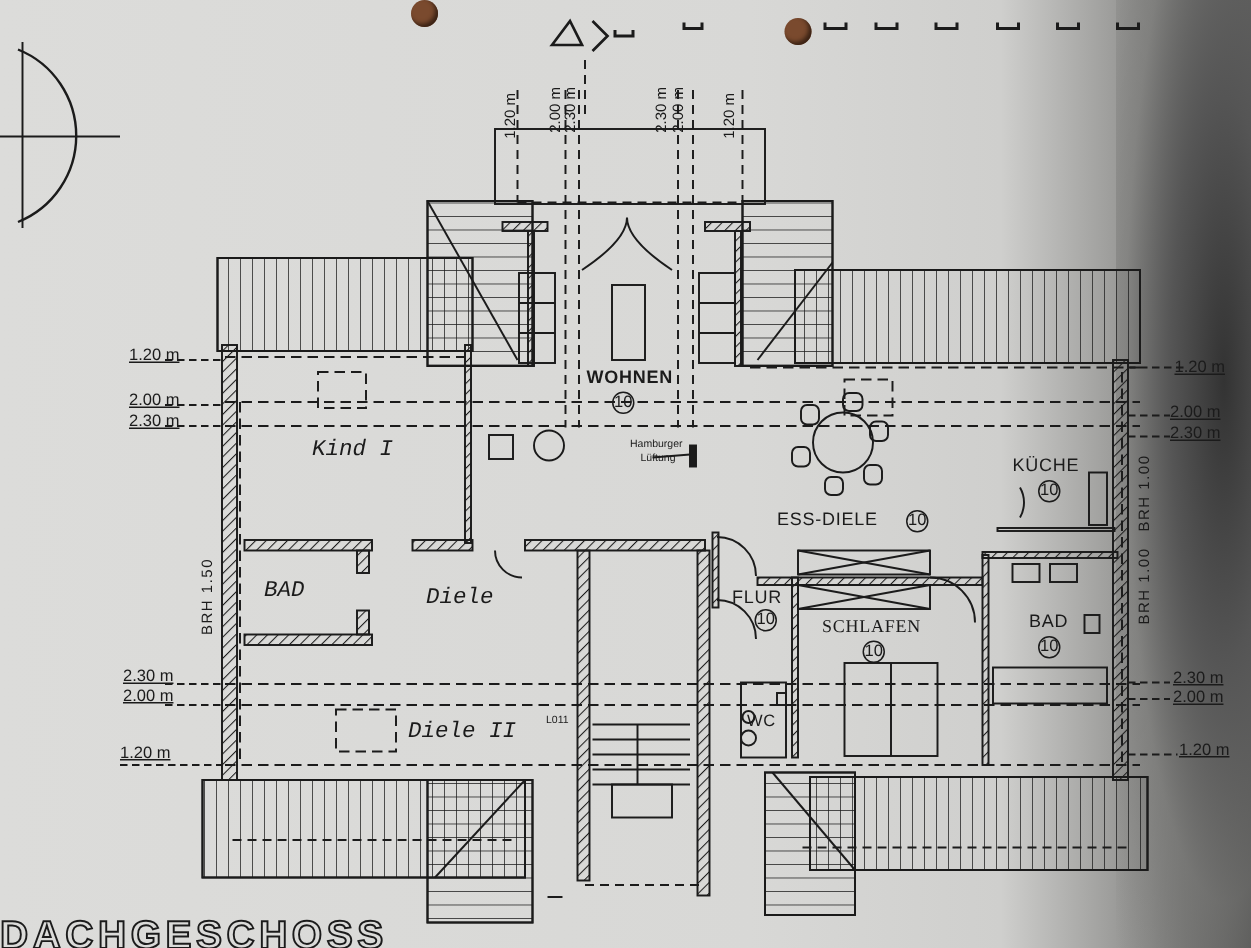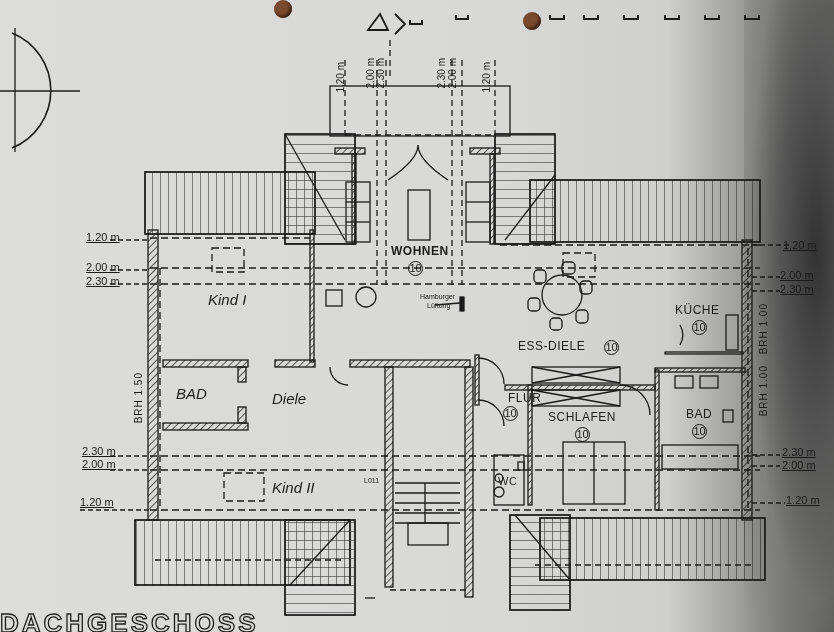--- a/index.html
+++ b/index.html
@@ -13,21 +13,21 @@
     background: linear-gradient(90deg, #dcdcda 0%, #d8d8d6 60%, #cfcfcd 80%, #8c8c8a 92%, #4a4a49 100%);
   }
   .scan-dark {
     position:absolute; right:0; top:0; width:90px; height:632px;
     background: radial-gradient(ellipse at 80% 40%, #333 0%, #555 35%, rgba(120,120,118,0.6) 65%, rgba(200,200,198,0) 100%);
   }
   .hole { position:absolute; width:18px; height:18px; border-radius:50%; background:#7a4a2e; box-shadow:inset -2px -2px 3px #3a2214; }
   svg.plan { position:absolute; left:0; top:0; }
   .lbl { position:absolute; color:#1b1b1b; white-space:nowrap; line-height:1; }
   .room { font-size:12px; letter-spacing:0.5px; }
-  .hand { font-family:Liberation Sans, sans-serif; font-style:italic; font-size:15px; }
+  .hand { font-family:Liberation Mono, monospace; font-style:italic; font-size:15px; }
   .dim { font-size:11px; text-decoration:underline; }
   .dimv { font-size:10px; writing-mode:vertical-rl; transform:rotate(180deg); }
   .brh { font-size:10px; writing-mode:vertical-rl; transform:rotate(180deg); letter-spacing:1px; }
   .tiny { font-size:7px; }
   .marker { font-size:11px; border:1.5px solid #1b1b1b; border-radius:50%; width:13px; height:13px; display:inline-flex; align-items:center; justify-content:center; font-weight:normal; }
   .footer { font-size:26px; font-weight:bold; letter-spacing:3px; color:transparent; -webkit-text-stroke:1.3px #1b1b1b; }
 </style>
 </head>
 <body>
 
@@ -247,34 +247,34 @@
 <div class="lbl brh" style="left:759px;top:365px;">BRH 1.00</div>
 
 <div class="lbl room" style="left:391px;top:245px;font-weight:bold;">WOHNEN</div>
 <div class="lbl" style="left:408px;top:259px;"><span class="marker">10</span></div>
 
 <div class="lbl tiny" style="left:420px;top:293px;">Hamburger</div>
 <div class="lbl tiny" style="left:427px;top:302px;">Lüftung</div>
 
 <div class="lbl hand" style="left:208px;top:292px;">Kind I</div>
 <div class="lbl hand" style="left:176px;top:386px;">BAD</div>
-<div class="lbl hand" style="left:272px;top:391px;">Diele</div>
-<div class="lbl hand" style="left:272px;top:480px;">Kind II</div>
+<div class="lbl hand" style="left:284px;top:391px;">Diele</div>
+<div class="lbl hand" style="left:272px;top:480px;">Diele II</div>
 <div class="lbl tiny" style="left:364px;top:477px;">L011</div>
 
 <div class="lbl room" style="left:518px;top:340px;">ESS-DIELE</div>
 <div class="lbl" style="left:604px;top:338px;"><span class="marker">10</span></div>
 
 <div class="lbl room" style="left:675px;top:304px;">KÜCHE</div>
 <div class="lbl" style="left:692px;top:318px;"><span class="marker">10</span></div>
 
-<div class="lbl room" style="left:508px;top:392px;">FLUR</div>
+<div class="lbl room" style="left:488px;top:392px;">FLUR</div>
 <div class="lbl" style="left:503px;top:404px;"><span class="marker">10</span></div>
 
-<div class="lbl room" style="left:548px;top:411px;">SCHLAFEN</div>
+<div class="lbl room" style="left:548px;top:411px;font-family:Liberation Serif, serif;">SCHLAFEN</div>
 <div class="lbl" style="left:575px;top:425px;"><span class="marker">10</span></div>
 
 <div class="lbl room" style="left:686px;top:408px;">BAD</div>
 <div class="lbl" style="left:692px;top:422px;"><span class="marker">10</span></div>
 
 <div class="lbl room" style="left:498px;top:476px;font-size:11px;">WC</div>
 
 <div class="lbl footer" style="left:0px;top:610px;">DACHGESCHOSS</div>
 
 </body></html>

